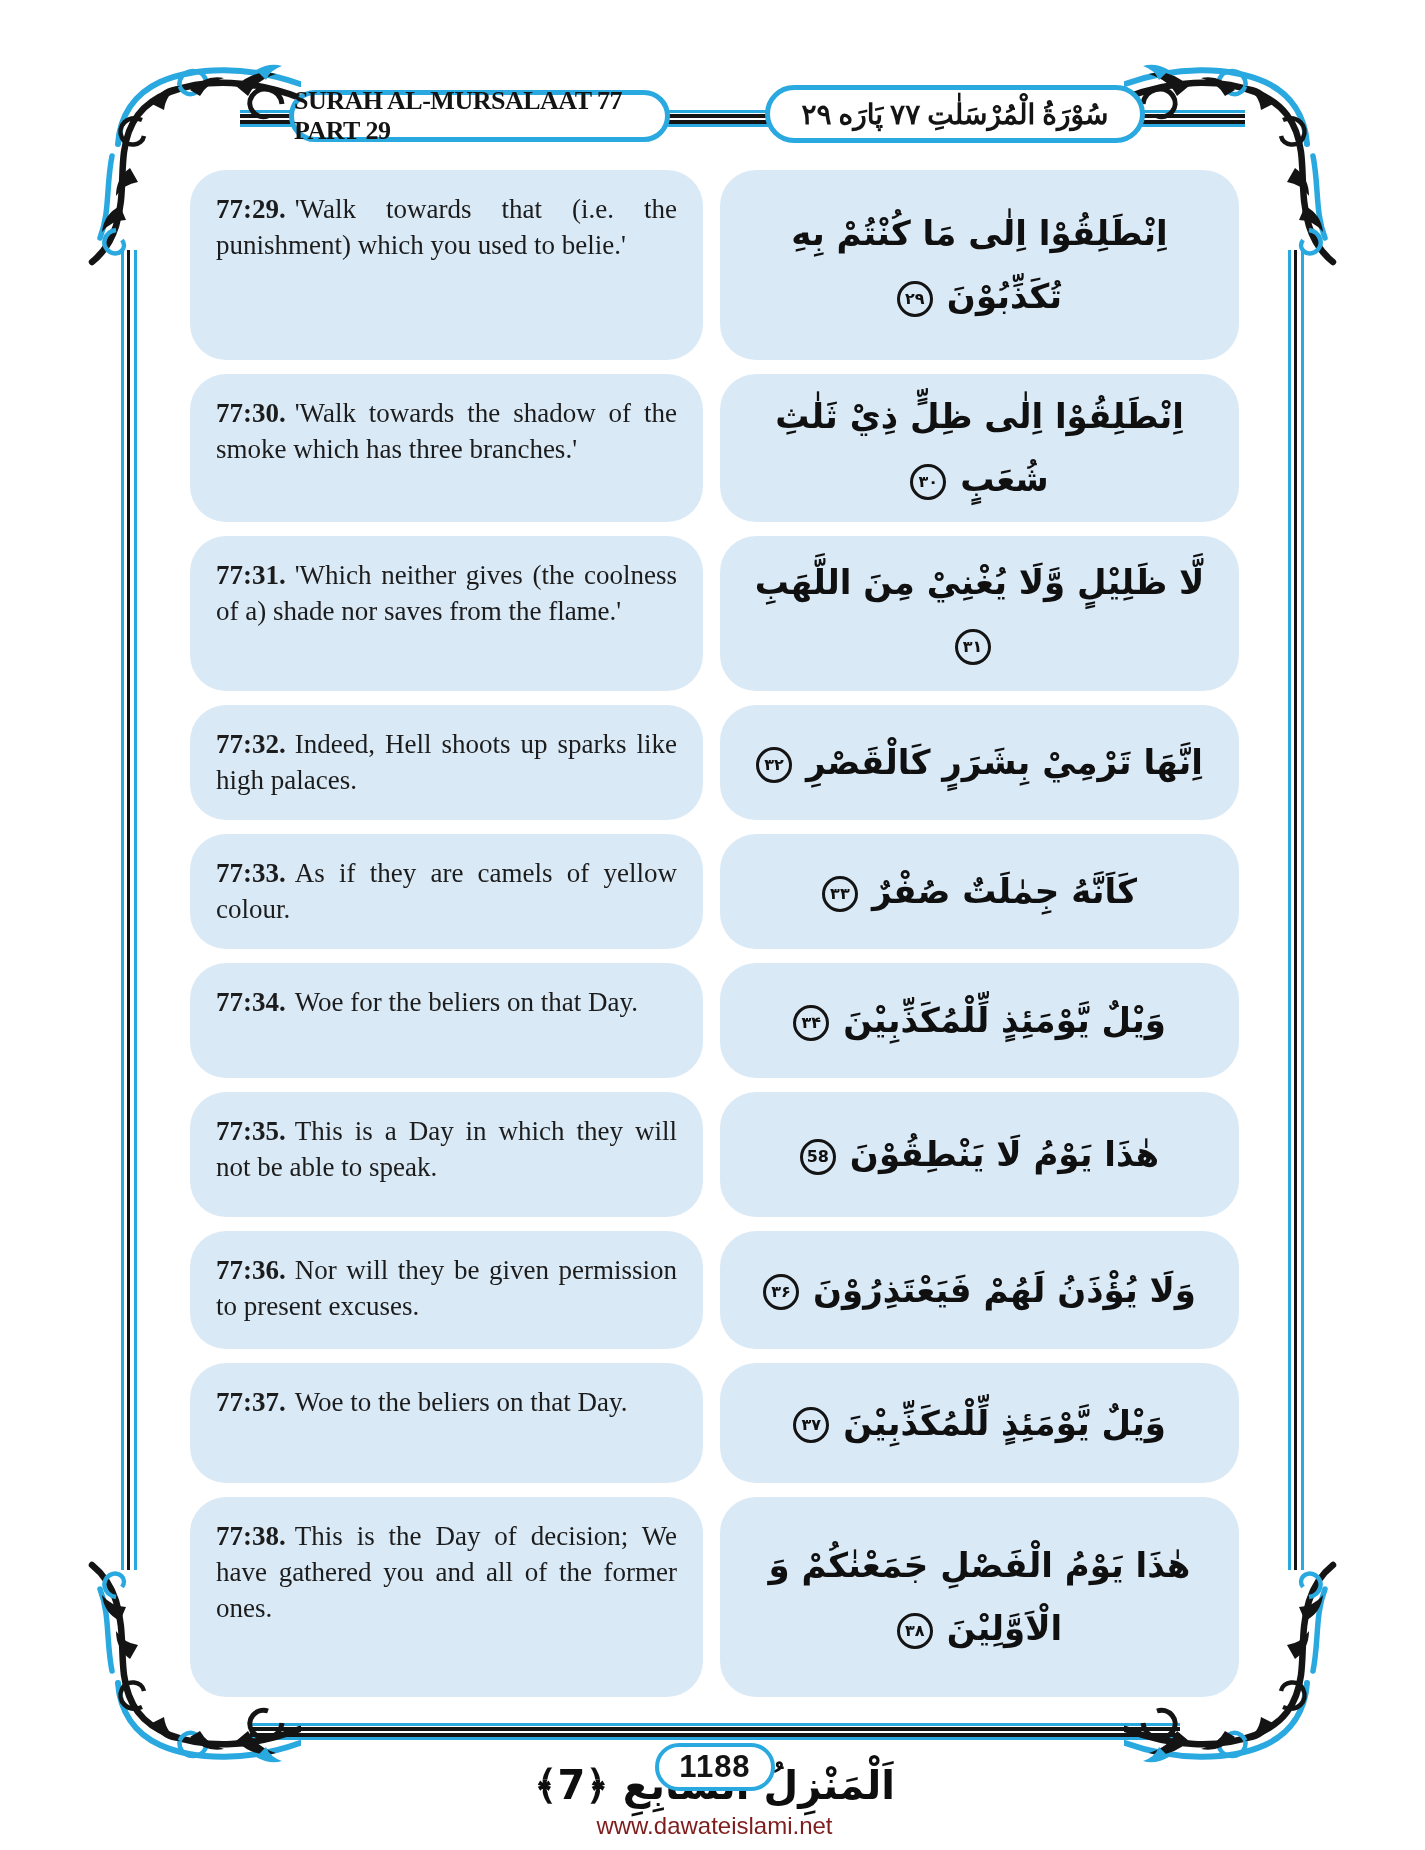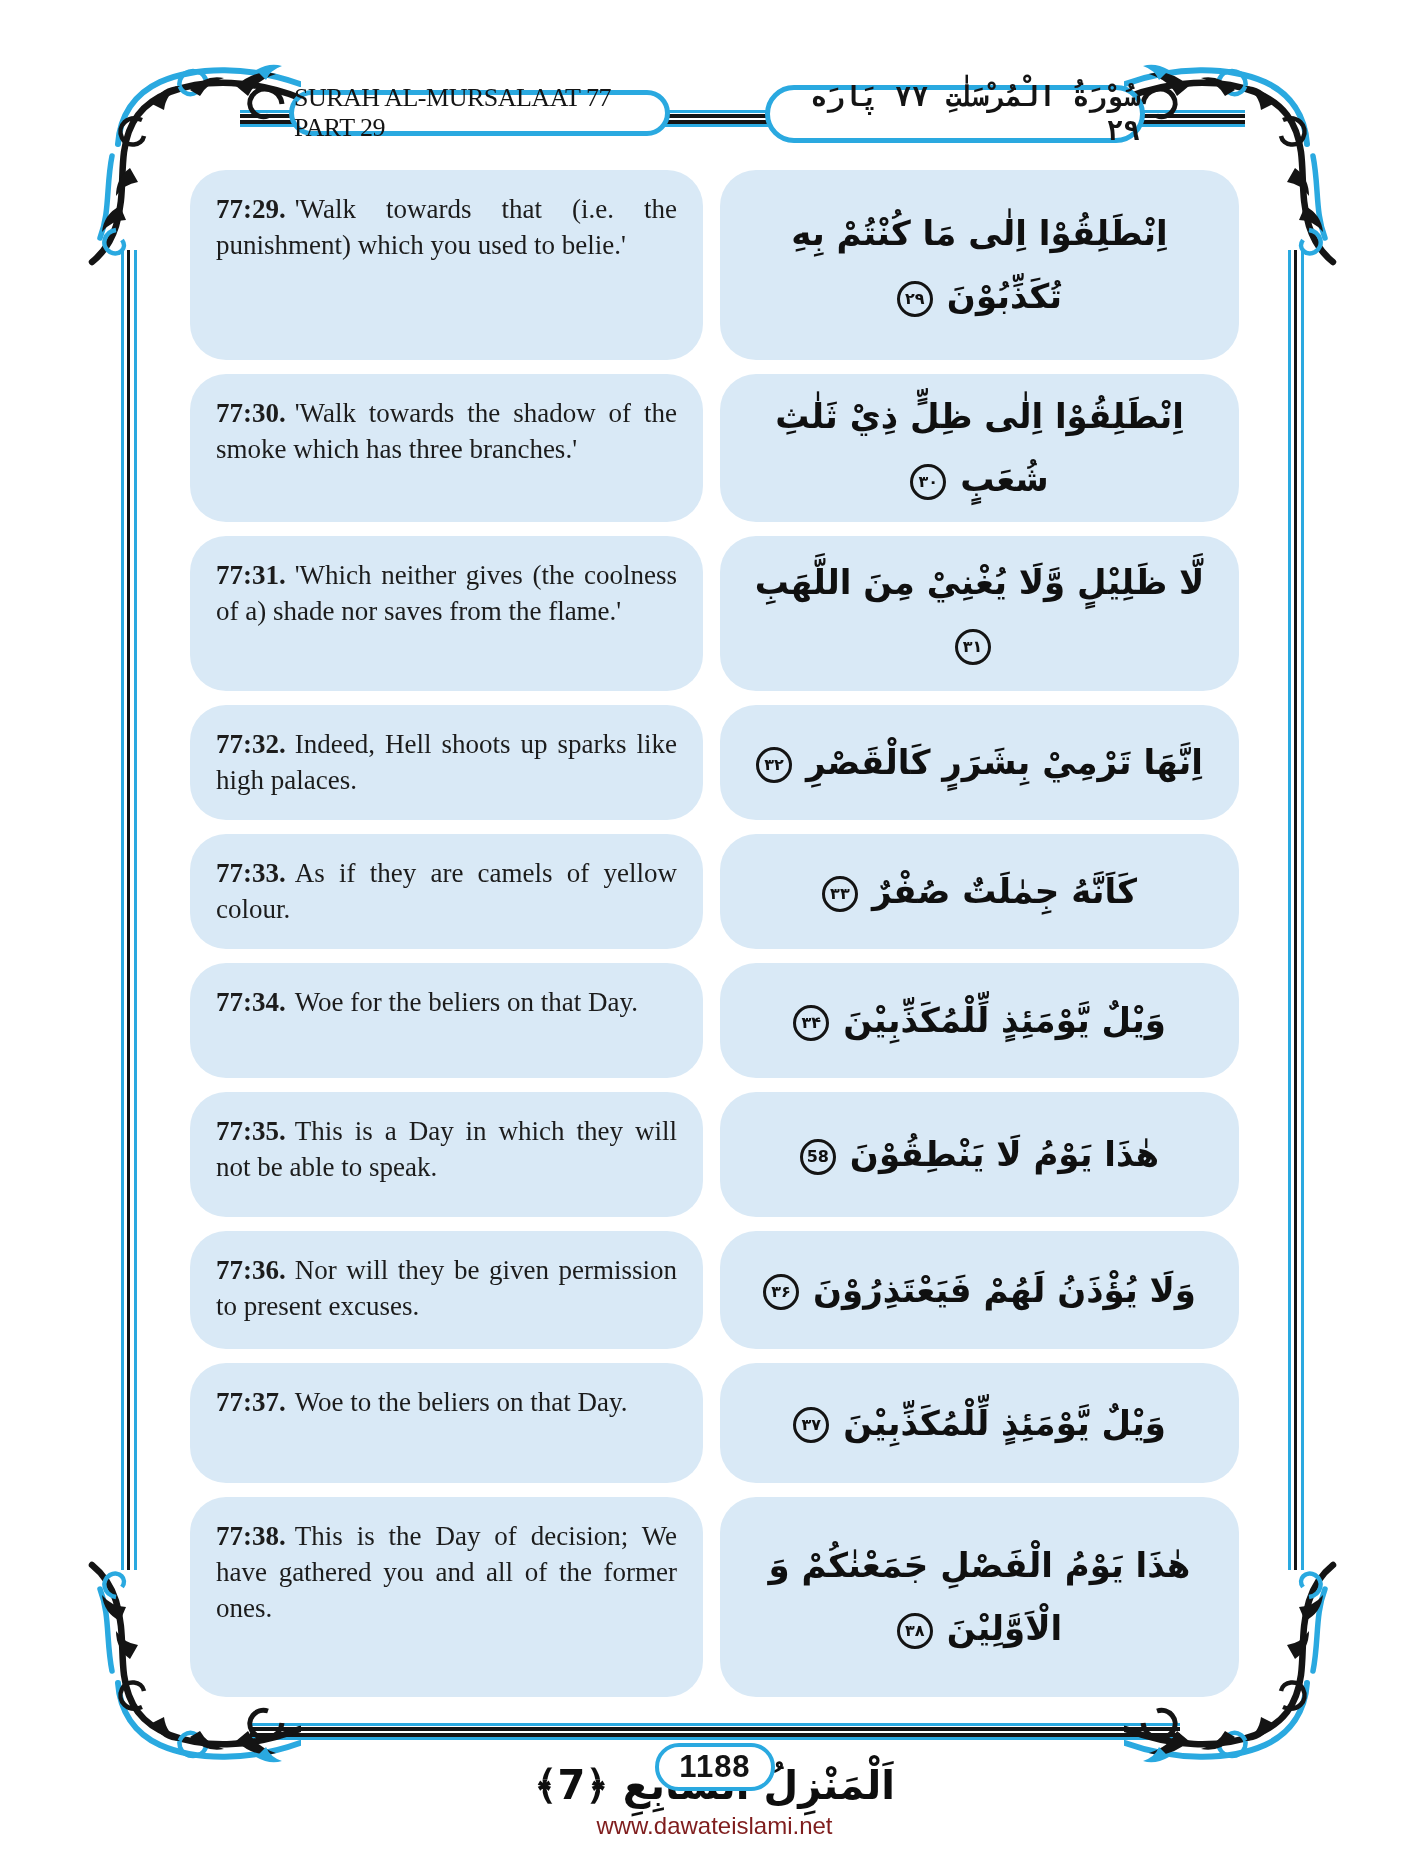--- a/index.html
+++ b/index.html
@@ -47,24 +47,24 @@
   .corner.bl{left:86px;top:1552px;transform:scaleY(-1);}
   .corner.br{left:1124px;top:1552px;transform:scale(-1,-1);}
 
   
   .pill{
     position:absolute;background:#fff;
     border:5px solid var(--accent);
     display:flex;align-items:center;justify-content:center;
     z-index:3;
   }
-  .pill-en{left:289px;top:90px;width:381px;height:46px;border-radius:27px;
-    font-weight:normal;font-size:26px;letter-spacing:-0.5px;}
+  .pill-en{left:289px;top:90px;width:381px;height:52px;border-radius:27px;
+    font-weight:bold;font-size:26px;letter-spacing:-0.5px;}
   .pill-ar{left:765px;top:85px;width:380px;height:58px;border-radius:30px;
-    font-family:Liberation Mono, monospace;font-weight:bold;font-size:28px;direction:rtl;}
+    font-family:Liberation Serif, serif;font-weight:bold;font-size:28px;direction:rtl;}
   .pill-page{left:655px;top:1710px;width:120px;height:48px;border-radius:25px;
     border-width:4px;font-family:"Liberation Sans",sans-serif;
     font-weight:bold;font-size:31px;letter-spacing:1px;margin-top:33px;}
 
   
   .verses{
     position:absolute;left:190px;top:170px;width:1049px;
     display:grid;
     grid-template-columns:513px 519px;
     grid-template-rows:190px 148px 155px 115px 115px 115px 125px 118px 120px 200px;

